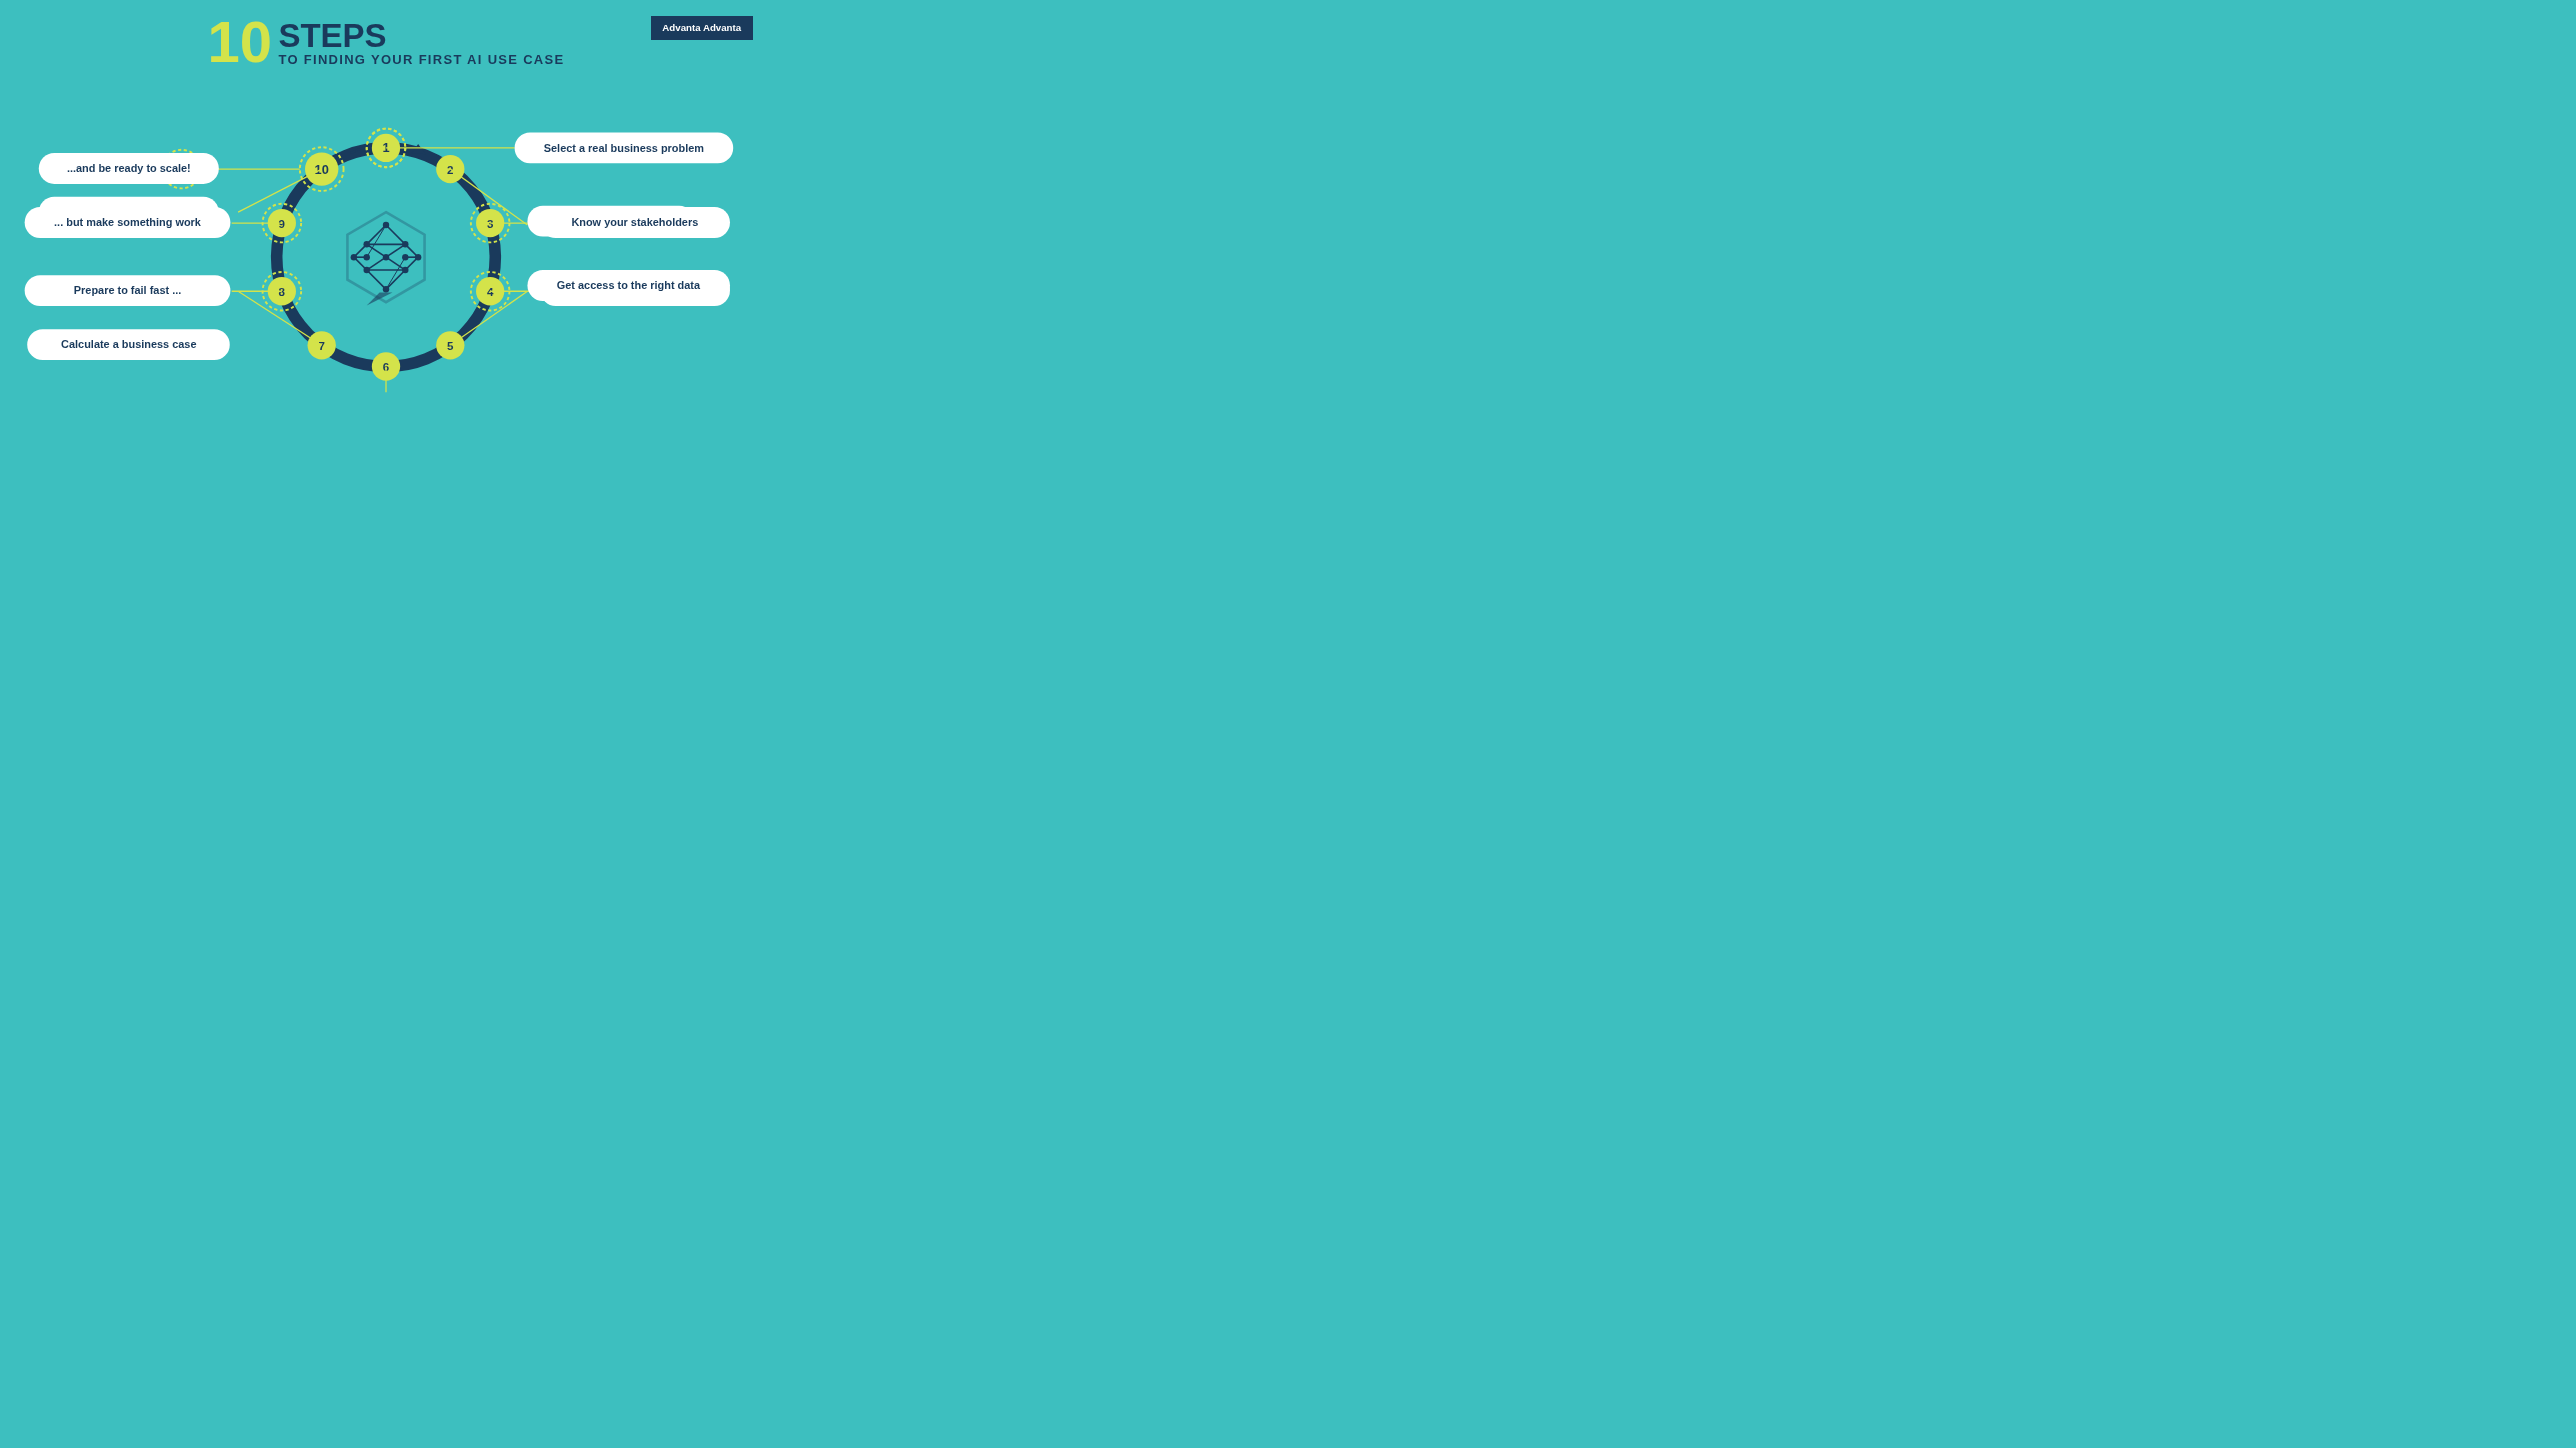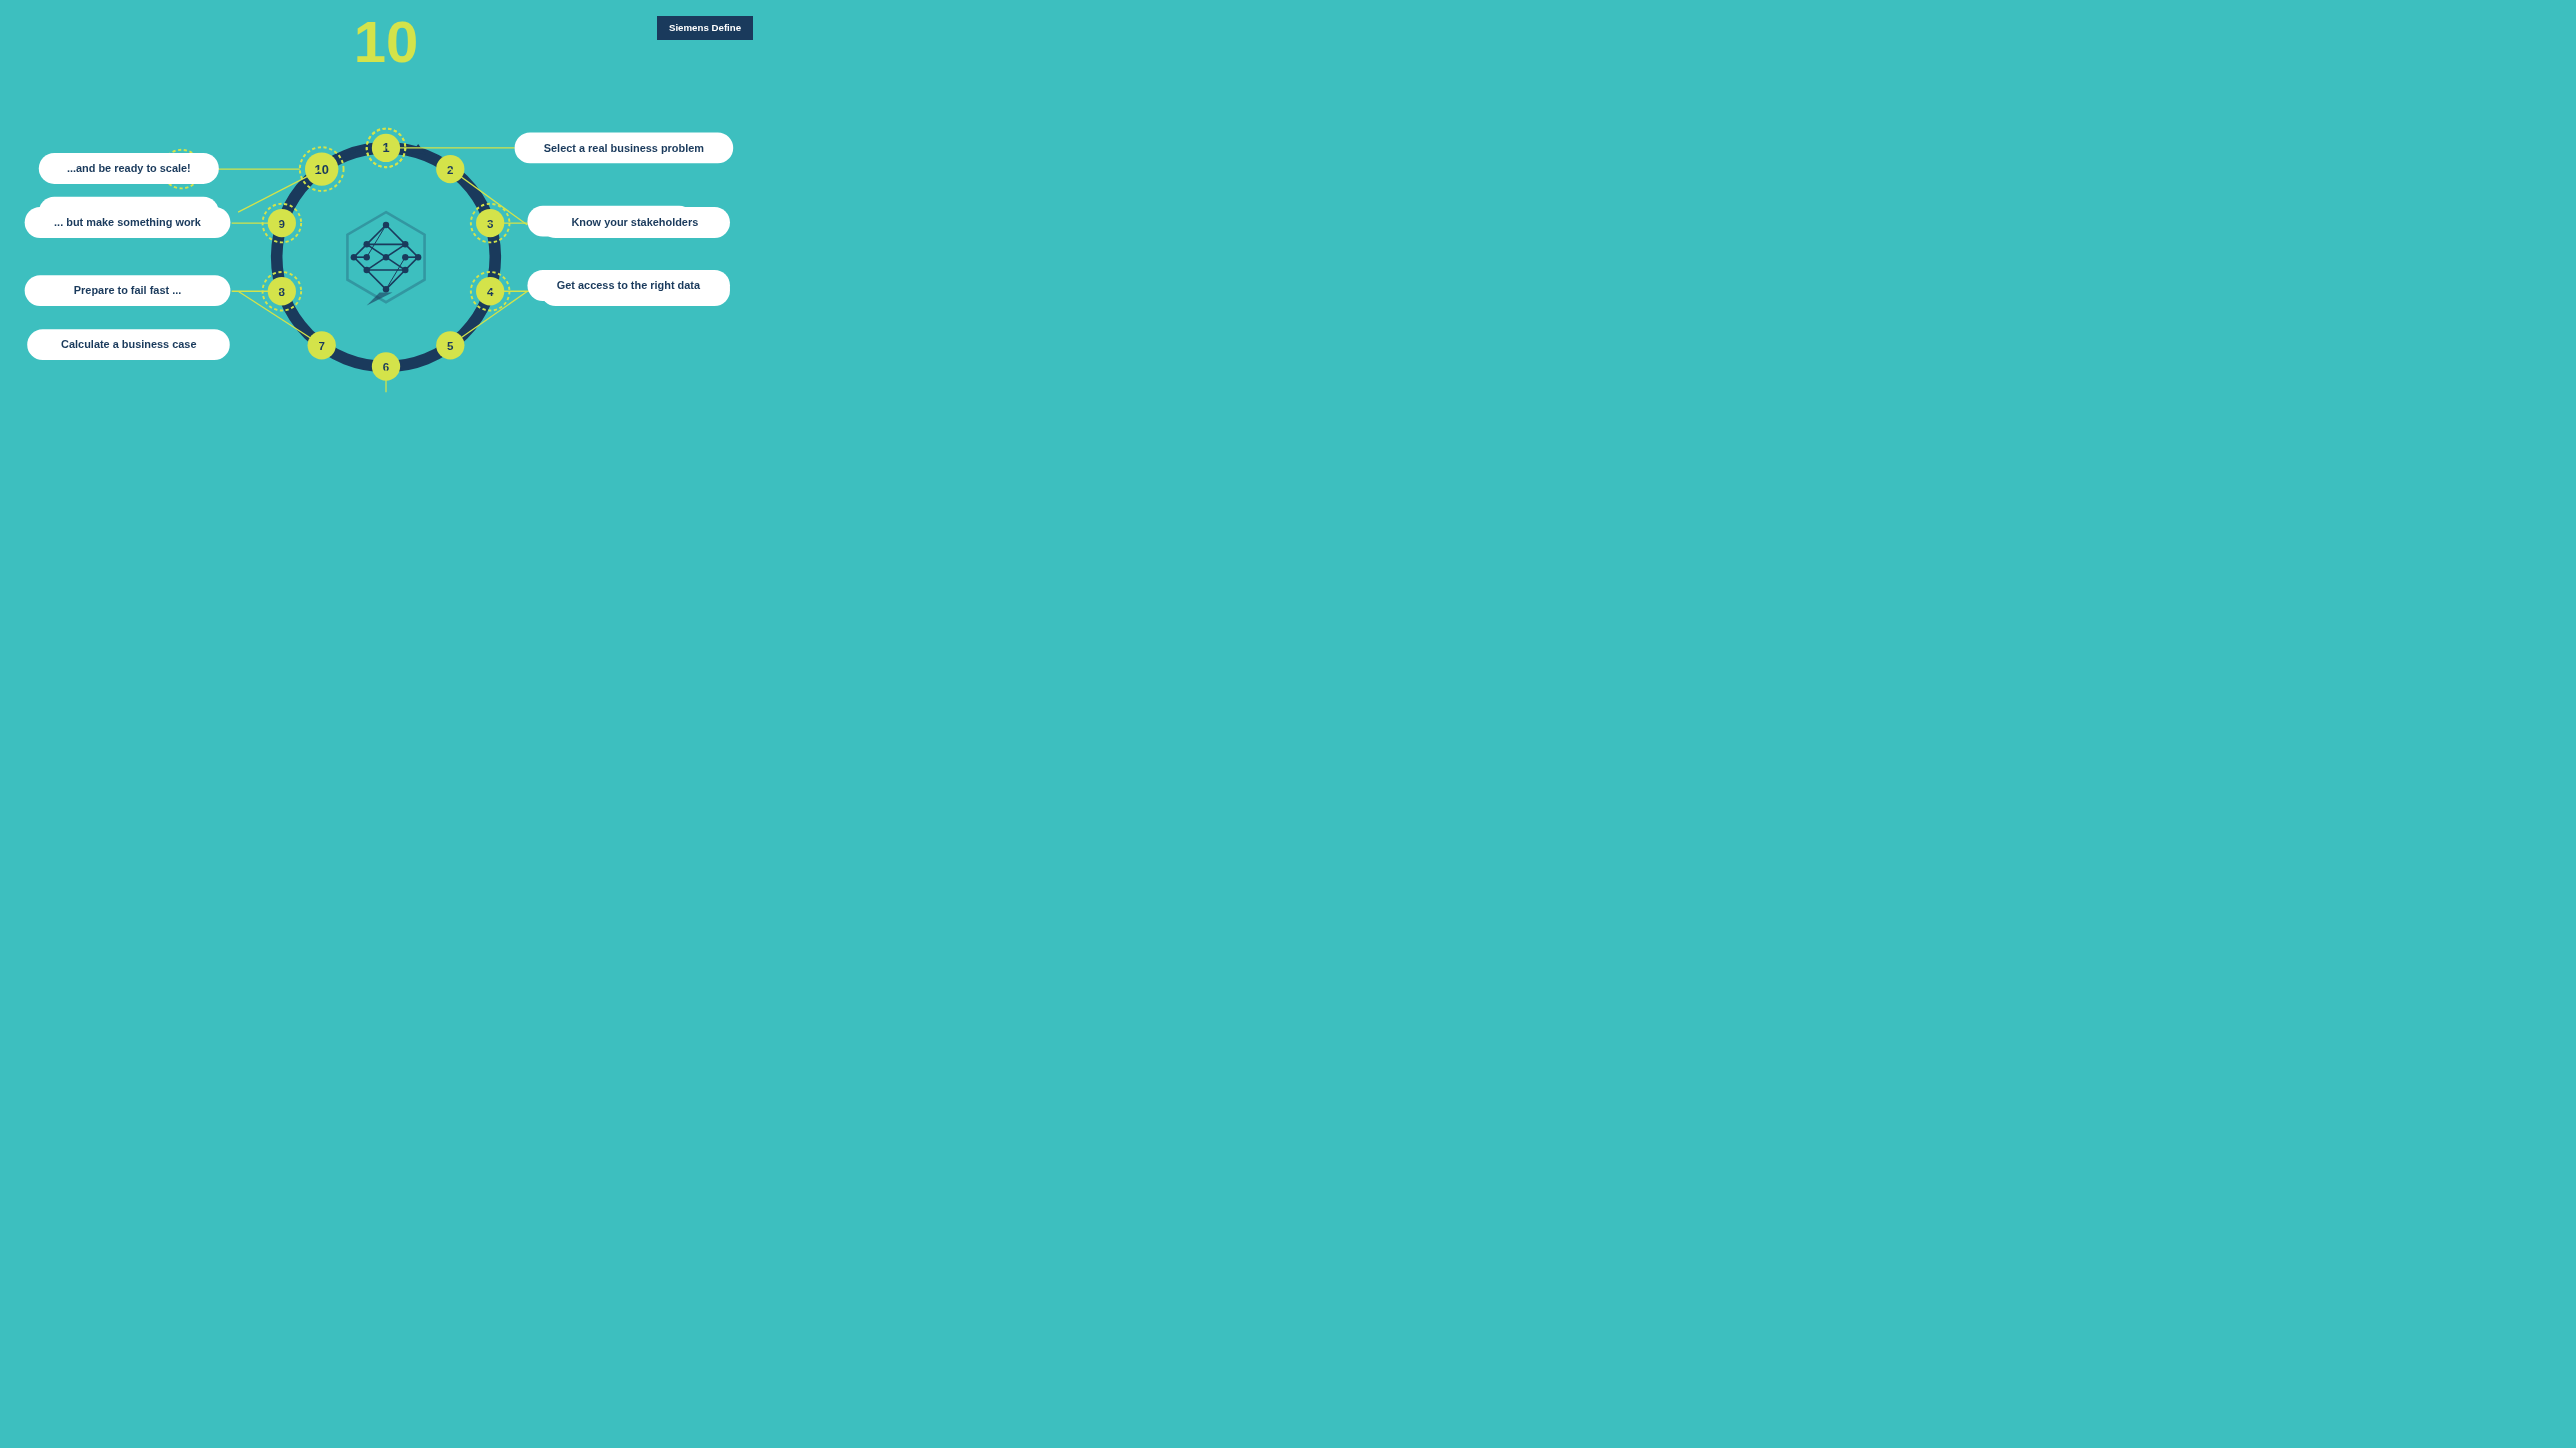--- a/index.html
+++ b/index.html
@@ -63,23 +63,27 @@
       font-size: 9.7px;
       font-weight: 600;
     }
 
   </style>
 </head>
 <body>
 
 <div class="header">
   <div class="number-10">10</div>
+  <div class="title-block">
+    <div class="title-steps">STEPS</div>
+    <div class="title-sub">TO FINDING YOUR FIRST AI USE CASE</div>
+  </div>
 </div>
 
-<div class="siemens-badge">Siemens Define</div>
+<div class="siemens-badge">Advanta Advanta</div>
 
 <svg viewBox="0 0 1200 675" width="772" height="434" style="position:absolute;top:0;left:0;" xmlns="http://www.w3.org/2000/svg">
 
   <circle cx="600" cy="400" r="170" fill="none" stroke="#1a3a5c" stroke-width="18"></circle>
 
   <polygon points="640,238 650,224 662,240" fill="#1a3a5c"></polygon>
 
   <circle cx="600" cy="230" r="30" fill="none" stroke="#d4e34a" stroke-width="3" stroke-dasharray="5,4"></circle>
   <circle cx="600" cy="230" r="22" fill="#d4e34a"></circle>
   <text x="600" y="237" text-anchor="middle" font-size="20" font-weight="900" fill="#1a3a5c">1</text>

